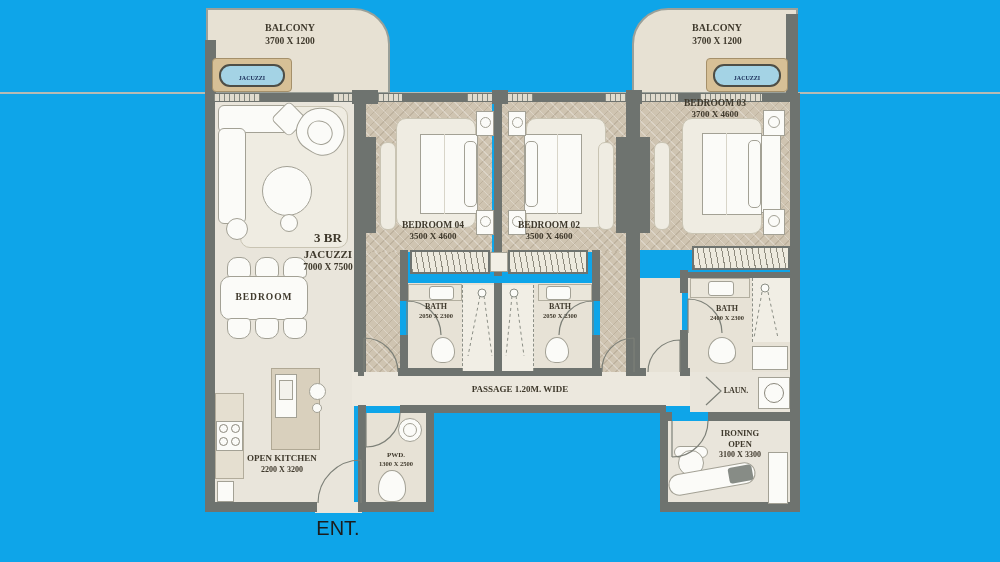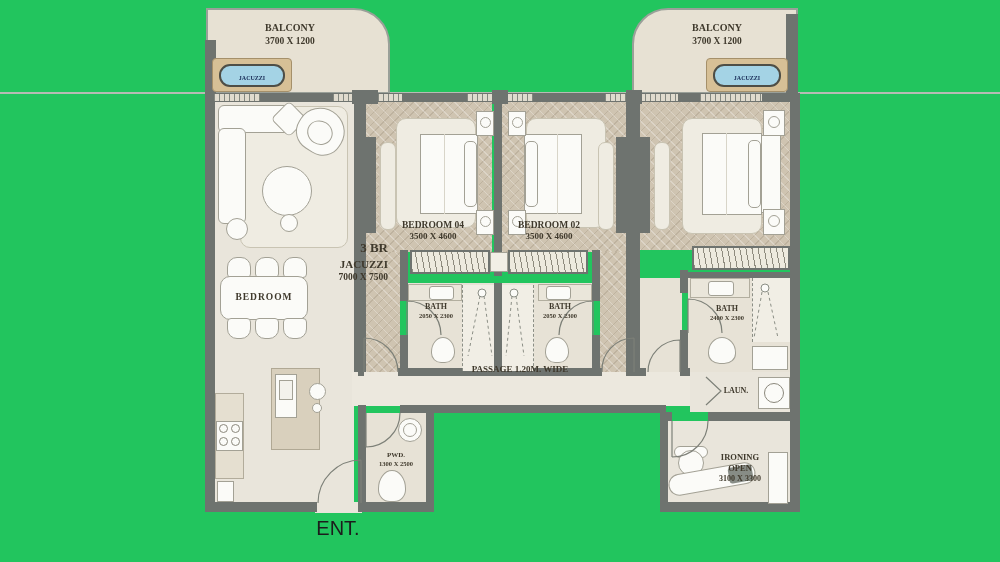--- a/index.html
+++ b/index.html
@@ -1,16 +1,16 @@
 <!DOCTYPE html>
 <html><head>
 <meta charset="utf-8">
 <style>
   html,body{margin:0;padding:0;background:#fff;}
-  .stage{position:relative;width:1000px;height:562px;background:#22c55e;overflow:hidden;
+  .stage{position:relative;width:1000px;height:562px;background:#0ea5e9;overflow:hidden;
          font-family:"Liberation Serif",serif;}
   .abs{position:absolute;box-sizing:border-box;}
   .wall{position:absolute;box-sizing:border-box;background:#6e736f;}
   .floor-tile{position:absolute;box-sizing:border-box;background:#e9e5db;}
   .floor-wood{position:absolute;box-sizing:border-box;background:#cfc4b1;
     background-image:repeating-linear-gradient(45deg,rgba(255,255,255,.28) 0 1px,transparent 1px 7px),
                      repeating-linear-gradient(-45deg,rgba(101,86,64,.16) 0 1px,transparent 1px 7px);}
   .floor-bath{position:absolute;box-sizing:border-box;background:#e7e2d6;}
   .floor-pass{position:absolute;box-sizing:border-box;background:#ece8de;}
   .balcony{position:absolute;box-sizing:border-box;background:#e7e1d3;border:2px solid #9aa099;}
@@ -230,52 +230,60 @@
       <path d="M 512 296 L 506 356 M 516 296 L 524 356"></path>
       <path d="M 762 292 L 754 338 M 768 292 L 778 338"></path>
     </g>
     <g fill="#fbfbf8" stroke="#8b8e85" stroke-width="1">
       <circle cx="482" cy="293" r="4"></circle>
       <circle cx="514" cy="293" r="4"></circle>
       <circle cx="765" cy="288" r="4"></circle>
     </g>
   </svg>
 
-  <div class="lbl" style="left:268px;top:240px;width:120px;text-align:right;">
+  <div class="lbl" style="left:268px;top:230px;width:120px;">
     <div style="font-size:13px;">3 BR</div>
     <div style="font-size:11px;">JACUZZI</div>
     <div style="font-size:9.5px;">7000 X 7500</div>
   </div>
   <div class="lbl" style="left:220px;top:291px;width:88px;font-size:9.5px;letter-spacing:1px;">BEDROOM</div>
+  <div class="lbl" style="left:228px;top:453px;width:108px;">
+    <div style="font-size:9px;">OPEN KITCHEN</div>
+    <div style="font-size:8px;">2200 X 3200</div>
+  </div>
   <div class="lbl" style="left:372px;top:219px;width:122px;">
     <div style="font-size:9.5px;">BEDROOM 04</div>
     <div style="font-size:9px;">3500 X 4600</div>
   </div>
   <div class="lbl" style="left:488px;top:219px;width:122px;">
     <div style="font-size:9.5px;">BEDROOM 02</div>
     <div style="font-size:9px;">3500 X 4600</div>
   </div>
+  <div class="lbl" style="left:654px;top:97px;width:122px;">
+    <div style="font-size:9.5px;">BEDROOM 03</div>
+    <div style="font-size:9px;">3700 X 4600</div>
+  </div>
   <div class="lbl" style="left:409px;top:302px;width:54px;">
     <div style="font-size:8px;">BATH</div>
     <div style="font-size:6.5px;">2050 X 2300</div>
   </div>
   <div class="lbl" style="left:533px;top:302px;width:54px;">
     <div style="font-size:8px;">BATH</div>
     <div style="font-size:6.5px;">2050 X 2300</div>
   </div>
   <div class="lbl" style="left:700px;top:304px;width:54px;">
     <div style="font-size:8px;">BATH</div>
     <div style="font-size:6.5px;">2400 X 2300</div>
   </div>
-  <div class="lbl" style="left:430px;top:364px;width:180px;font-size:9px;">PASSAGE 1.20M. WIDE</div>
+  <div class="lbl" style="left:430px;top:384px;width:180px;font-size:9px;">PASSAGE 1.20M. WIDE</div>
   <div class="lbl" style="left:368px;top:451px;width:56px;">
     <div style="font-size:7px;">PWD.</div>
     <div style="font-size:6.5px;">1300 X 2500</div>
   </div>
   <div class="lbl" style="left:712px;top:386px;width:48px;font-size:8px;">LAUN.</div>
-  <div class="lbl" style="left:702px;top:428px;width:76px;margin-top:24px;">
+  <div class="lbl" style="left:702px;top:428px;width:76px;">
     <div style="font-size:8.5px;">IRONING</div>
     <div style="font-size:8.5px;">OPEN</div>
     <div style="font-size:8px;">3100 X 3300</div>
   </div>
   <div class="lbl" style="left:302px;top:516px;width:72px;font-size:20px;font-weight:400;color:#1c1c1c;font-family:'Liberation Sans',sans-serif;">ENT.</div>
 
 </div>
 
 </body></html>

